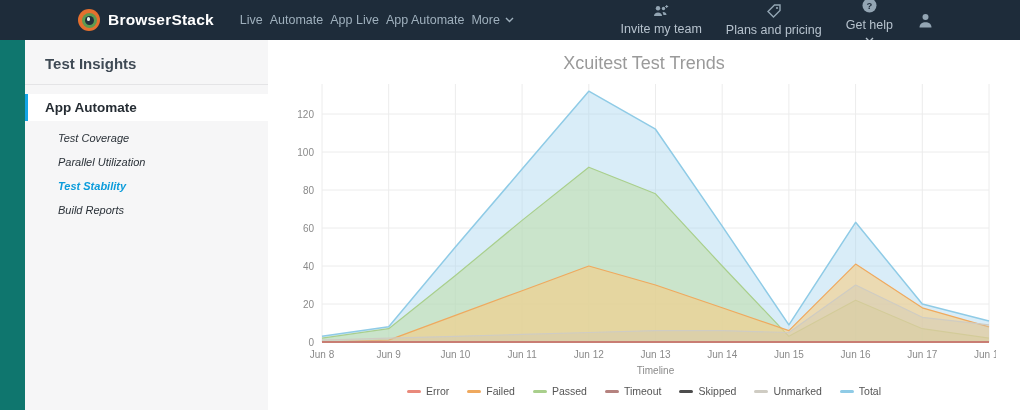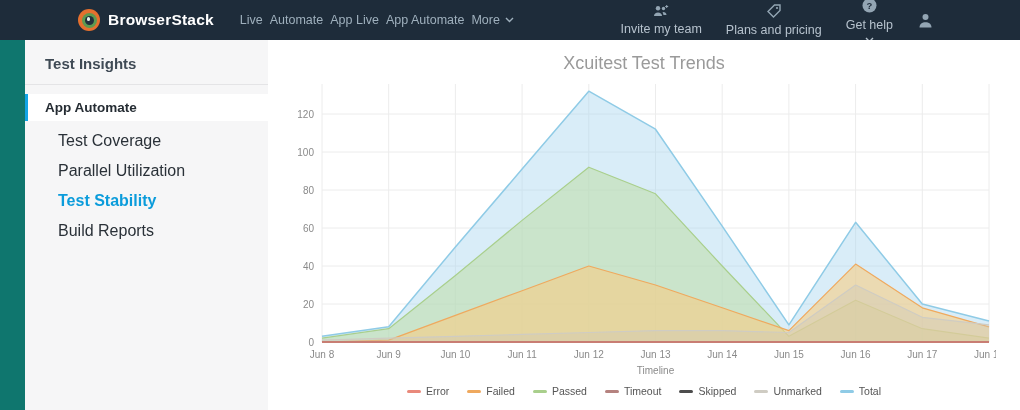--- a/index.html
+++ b/index.html
@@ -29,21 +29,21 @@
 
   
   .page { display:flex; height:370px; }
   aside.sidebar { width:268px; background:#0f766e; flex:none; }
   .side-panel { margin-left:25px; height:100%; background:#f6f6f7; }
   .side-title { padding:15px 0 12px 20px; font-size:15px; font-weight:bold; color:#3f4a55;
                 border-bottom:1px solid #e4e4e6; background:#f6f6f7; }
   .side-section { background:#ffffff; border-left:3px solid #11a4e6; margin-top:9px;
                   padding:6px 0 6px 17px; font-size:13.5px; font-weight:bold; color:#252c33; }
   ul.side-items { list-style:none; padding-top:5px; }
-  ul.side-items li { padding:6px 0 6px 33px; font-size:16px; color:#2a3138; cursor:pointer; }
+  ul.side-items li { padding:6px 0 6px 33px; font-size:11px; color:#2a3138; cursor:pointer;font-style:italic; }
   ul.side-items li.active { color:#0b9cdb; font-weight:bold; }
 
   main.content { flex:1; position:relative; background:#fff; }
   .chart-title { position:absolute; top:13px; left:0; width:100%; text-align:center;
                  color:#9a9a9a; font-size:18px; }
   svg.chart { position:absolute; top:36px; left:26px; }
   svg.chart text { font-family:"Liberation Sans", sans-serif; font-size:10px; fill:#8a8a8a; }
   .legend { position:absolute; top:345px; left:0; width:100%;
             display:flex; justify-content:center; align-items:flex-start; }
   .legend-item { display:flex; align-items:center; gap:5px; margin:0 9px;

